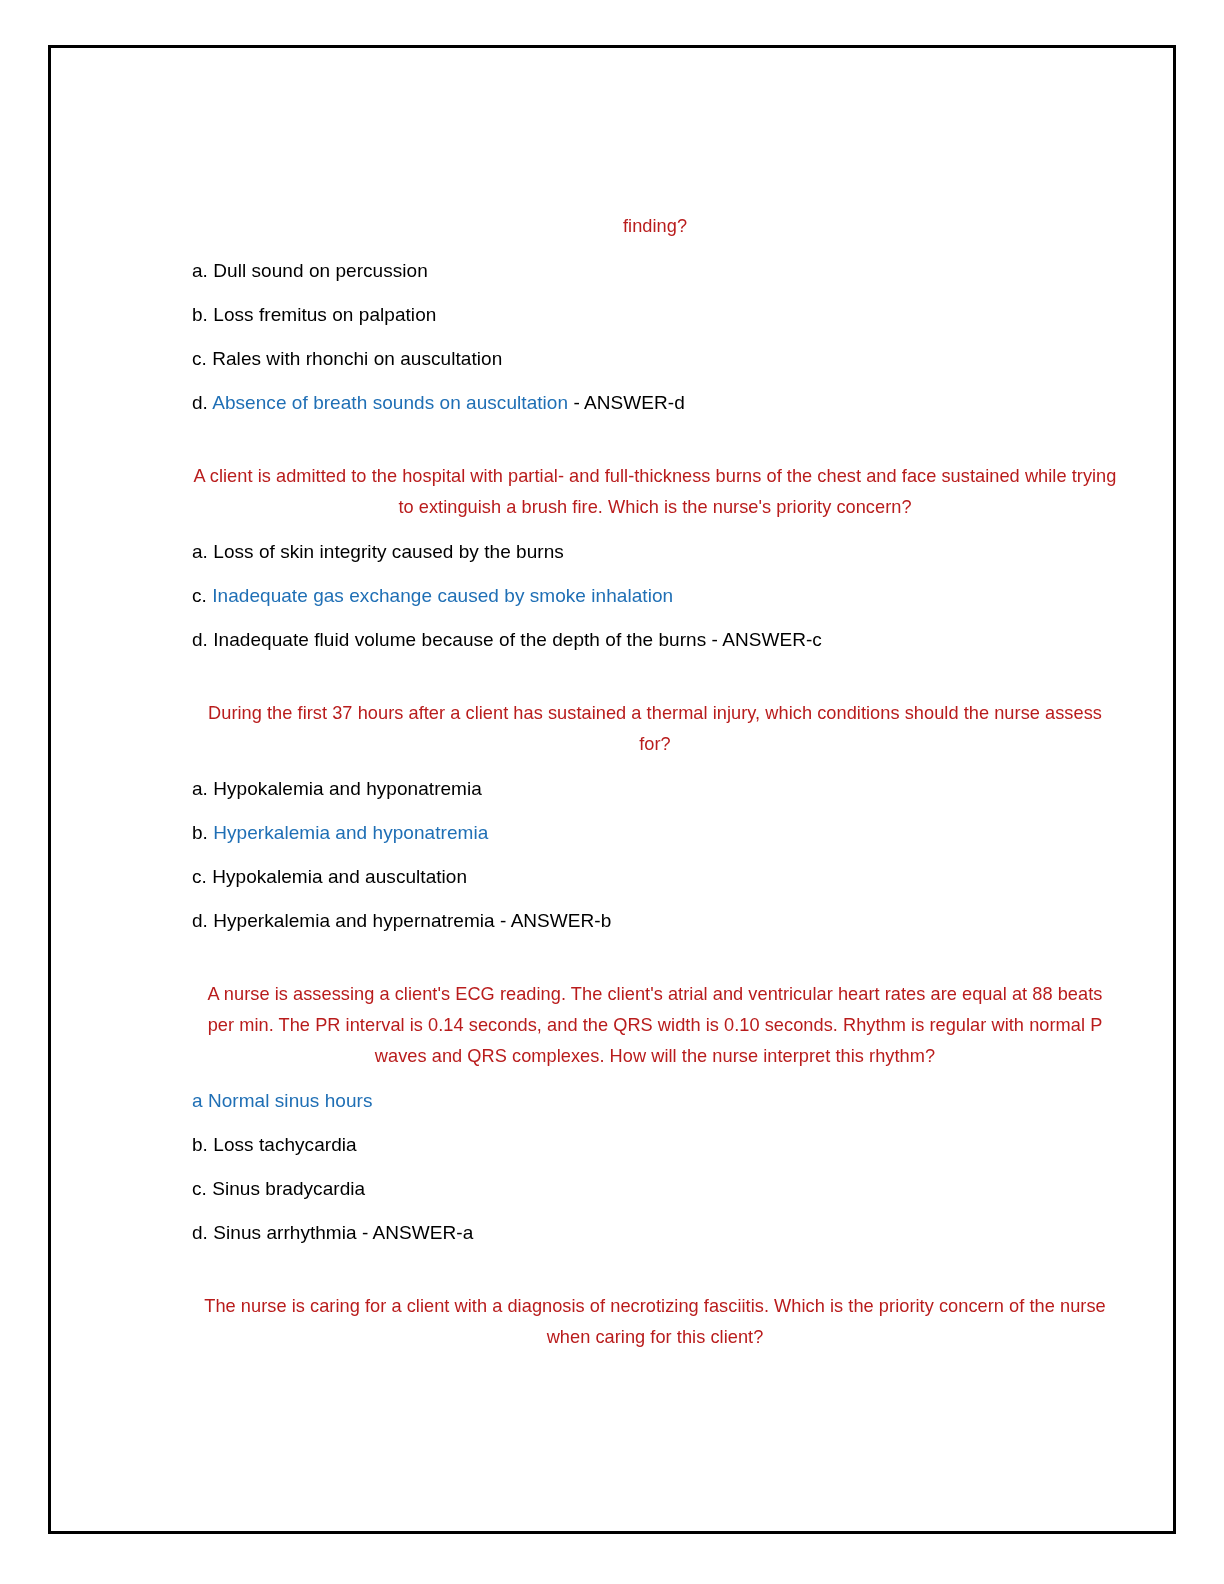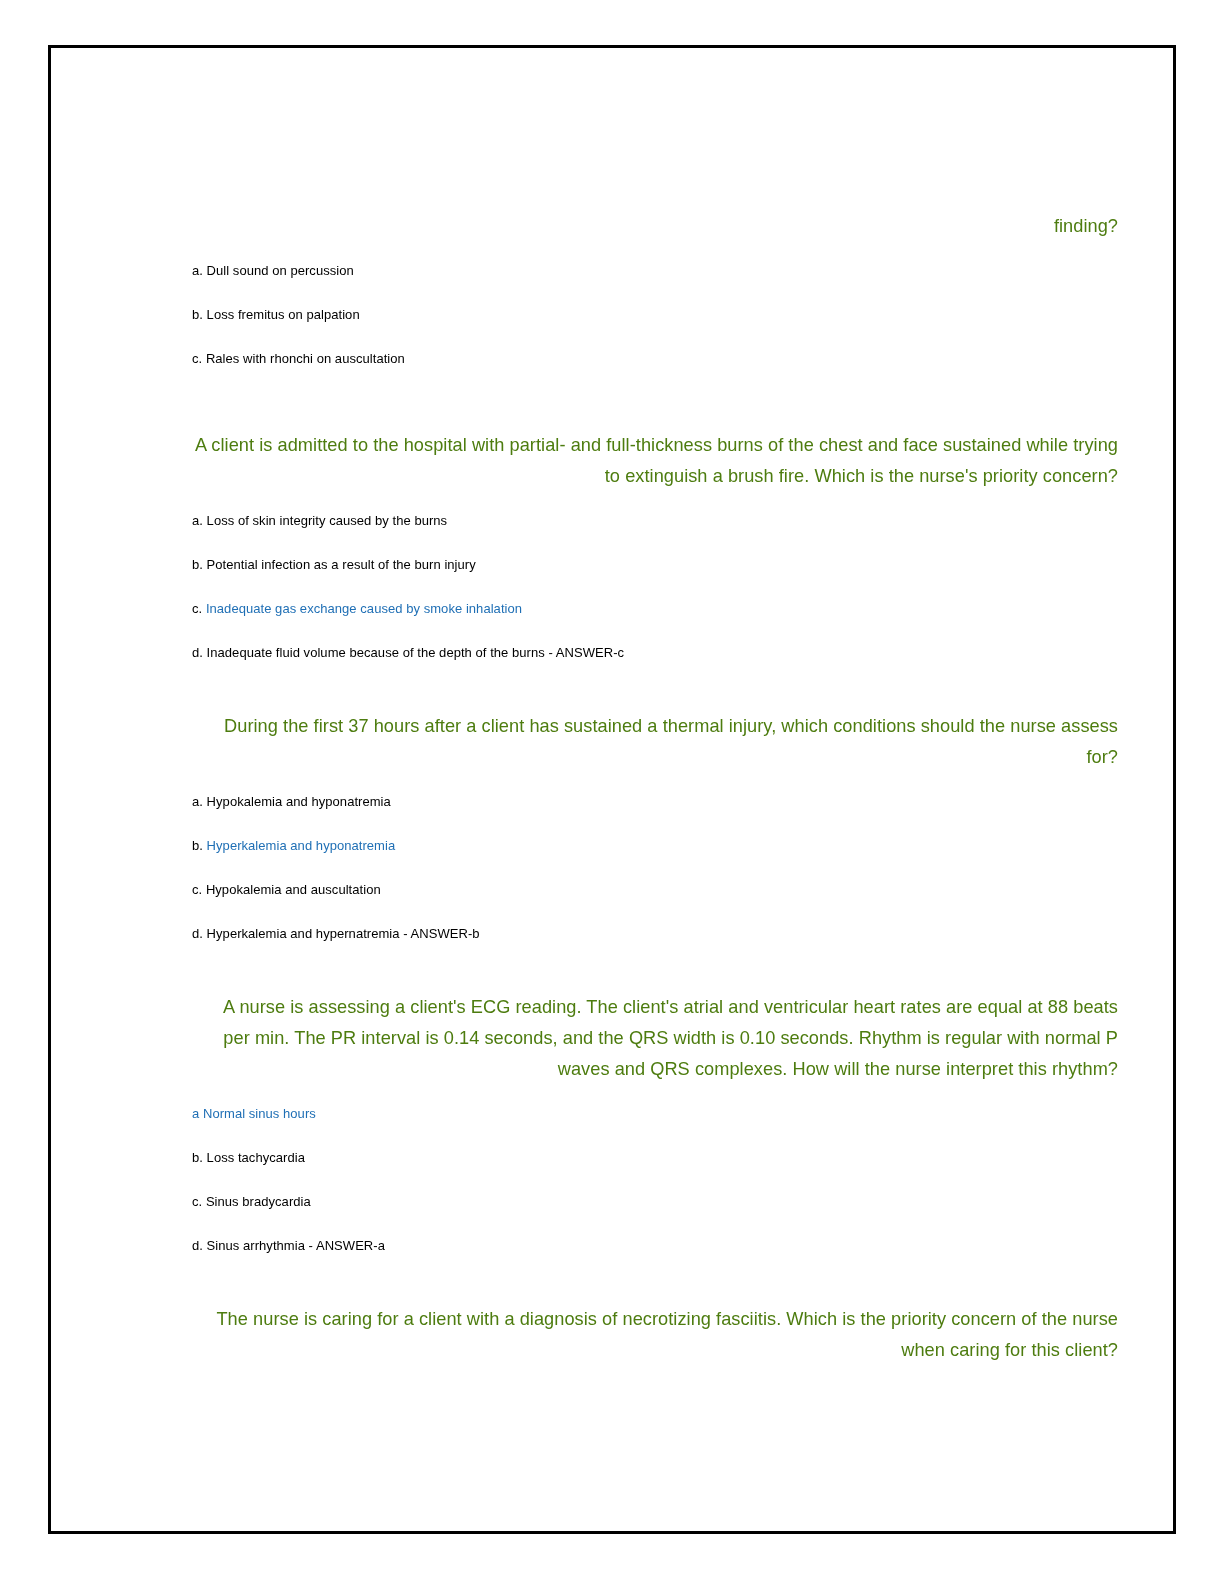--- a/index.html
+++ b/index.html
@@ -35,27 +35,27 @@
     left: 141px;
     top: 163px;
     width: 926px;
   }
   .block {
     margin: 0 0 0 0;
   }
   .para {
     font-size: 18.2px;
     line-height: 31px;
-    color: #4d7c0f;
+    color: #b91c1c;
     margin: 0 0 13px 0;
-    text-align: right;
+    text-align: center;
     letter-spacing: 0.05px;
   }
   .opt {
-    font-size: 13px;
+    font-size: 19px;
     line-height: 31px;
     color: #000000;
     margin: 0 0 13px 0;
     text-align: left;
     letter-spacing: 0.05px;
   }
   .opt.last {
     margin-bottom: 0;
   }
   .hl {
@@ -69,26 +69,26 @@
 <body>
 
 <div class="page">
   <div class="page-frame">
     <div class="content" id="content-root">
         <div class="block">
           <p class="para">finding?</p>
           <p class="opt"><span>a. </span><span>Dull sound on percussion</span></p>
           <p class="opt"><span>b. </span><span>Loss fremitus on palpation</span></p>
           <p class="opt"><span>c. </span><span>Rales with rhonchi on auscultation</span></p>
+          <p class="opt last"><span>d. </span><span class="hl">Absence of breath sounds on auscultation</span><span> - ANSWER-d</span></p>
         </div>
         <div class="gap"></div>
         <div class="block">
           <p class="para">A client is admitted to the hospital with partial- and full-thickness burns of the chest and face sustained while trying to extinguish a brush fire. Which is the nurse's priority concern?</p>
           <p class="opt"><span>a. </span><span>Loss of skin integrity caused by the burns</span></p>
-          <p class="opt"><span>b. </span><span>Potential infection as a result of the burn injury</span></p>
           <p class="opt"><span>c. </span><span class="hl">Inadequate gas exchange caused by smoke inhalation</span></p>
           <p class="opt last"><span>d. </span><span>Inadequate fluid volume because of the depth of the burns - ANSWER-c</span></p>
         </div>
         <div class="gap"></div>
         <div class="block">
           <p class="para">During the first 37 hours after a client has sustained a thermal injury, which conditions should the nurse assess for?</p>
           <p class="opt"><span>a. </span><span>Hypokalemia and hyponatremia</span></p>
           <p class="opt"><span>b. </span><span class="hl">Hyperkalemia and hyponatremia</span></p>
           <p class="opt"><span>c. </span><span>Hypokalemia and auscultation</span></p>
           <p class="opt last"><span>d. </span><span>Hyperkalemia and hypernatremia - ANSWER-b</span></p>

